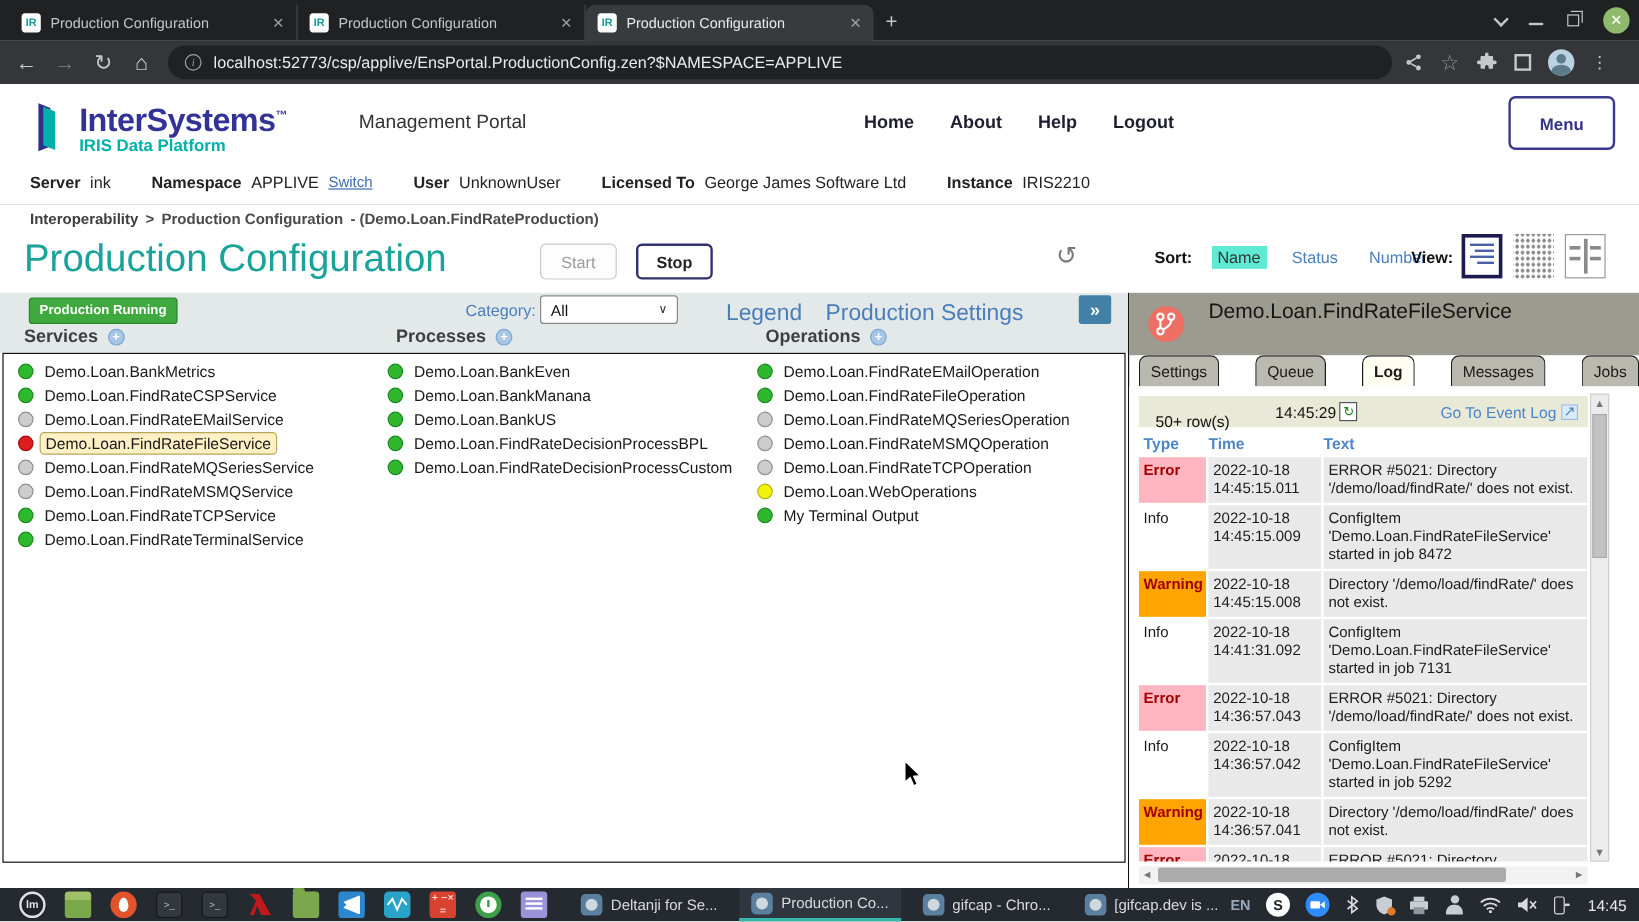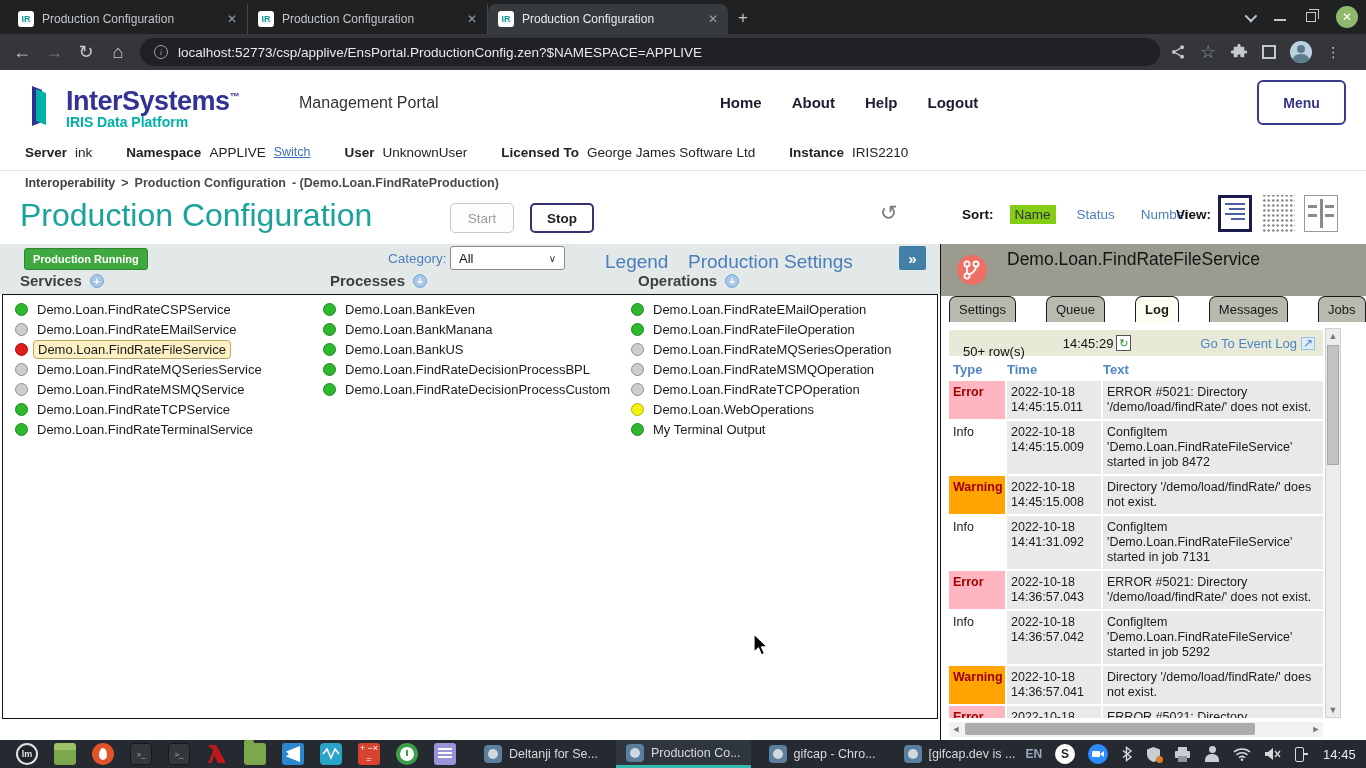--- a/index.html
+++ b/index.html
@@ -57,21 +57,21 @@
 
   .title-row { position:absolute; left:0; top:195px; width:1366px; height:49px; background:#fff; }
   .page-title { position:absolute; left:20px; top:2px; font-size:32px; color:#1aa39b; }
   .btn { position:absolute; top:8px; height:30px; border-radius:5px; font-size:13.5px; display:flex; align-items:center; justify-content:center; background:#fdfdfd; }
   .btn.start { left:450px; width:64px; border:1px solid #c9c9c9; color:#9a9a9a; }
   .btn.stop { left:530px; width:64px; border:2px solid #32326e; color:#222; font-weight:bold; background:#fff; }
   .spinner { position:absolute; left:880px; top:6px; font-size:21px; color:#7a7a7a; }
   .sort-group { position:absolute; left:962px; top:10px; display:flex; align-items:center; gap:16px; font-size:13.5px; }
   .sort-label { font-weight:bold; color:#111; }
   .sort-opt { color:#4a7ebb; padding:2px 5px; }
-  .sort-opt.active { background:#84cc16; color:#333; }
+  .sort-opt.active { background:#5eead4; color:#333; }
   .view-label { position:absolute; left:1176px; top:12px; font-weight:bold; font-size:13.5px; color:#111; }
   .view-icons { position:absolute; left:1218px; top:0; display:flex; gap:9px; align-items:center; }
   .vi { width:34px; height:37px; background:#fff; }
   .vi.list { border:3px solid #1b1b4f; padding:5px 4px; display:flex; flex-direction:column; gap:3px; align-items:flex-end; }
   .vi.list i { height:2px; background:#4a5fa5; width:100%; }
   .vi.list i:nth-child(2){ width:80%; } .vi.list i:nth-child(4){ width:70%; }
   .vi.grid { border:none; background:radial-gradient(#8a8a8a 1.2px, transparent 1.3px); background-size:4.5px 5px; background-position:1px 3px; }
   .vi.split { border:1px solid #9a9a9a; position:relative; }
   .vi.split:before { content:""; position:absolute; left:15px; top:3px; bottom:3px; width:3px; background:#8a8a8a; }
   .vi.split i { position:absolute; height:3px; background:#8a8a8a; }
@@ -341,20 +341,24 @@
     </div>
     <div class="col-head operations">
       <span>Operations</span>
       <span class="plus">+</span>
     </div>
   </div>
 
   <div class="content-box">
     <div class="col-list c0">
 
+        <div class="item">
+          <span class="dot green"></span>
+          <span class="item-label">Demo.Loan.BankMetrics</span>
+        </div>
 
         <div class="item">
           <span class="dot green"></span>
           <span class="item-label">Demo.Loan.FindRateCSPService</span>
         </div>
 
         <div class="item">
           <span class="dot gray"></span>
           <span class="item-label">Demo.Loan.FindRateEMailService</span>
         </div>

